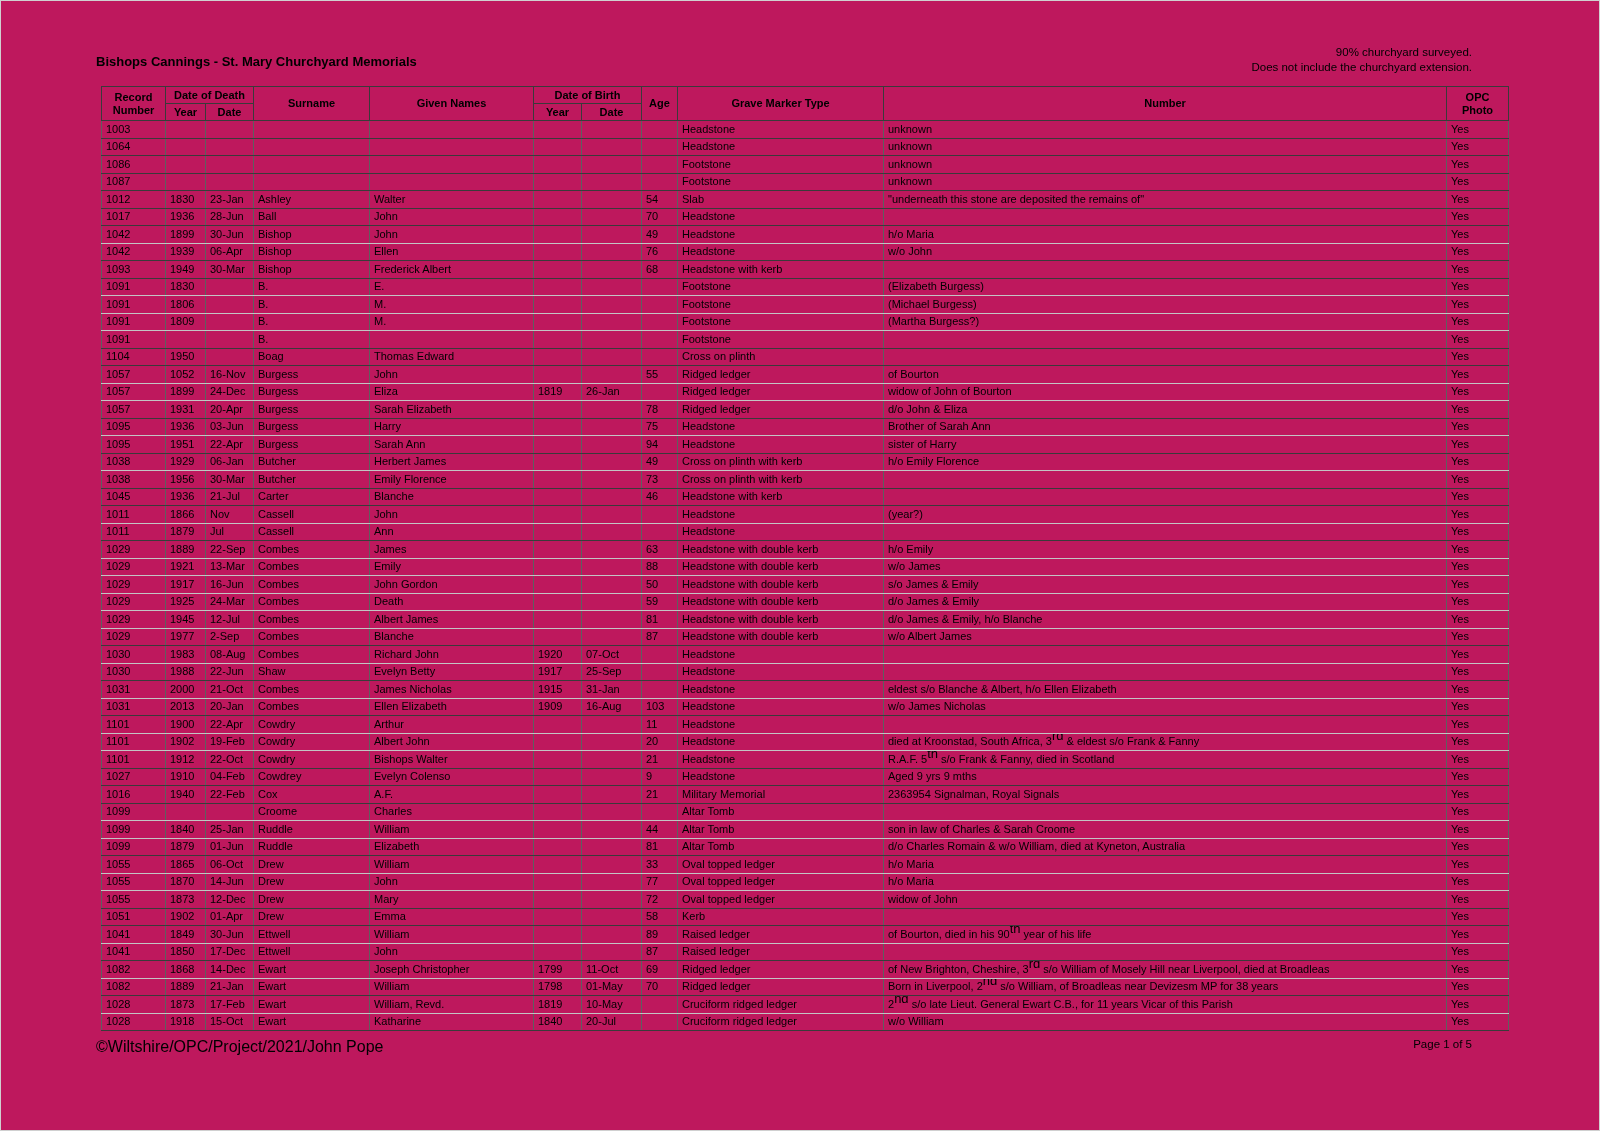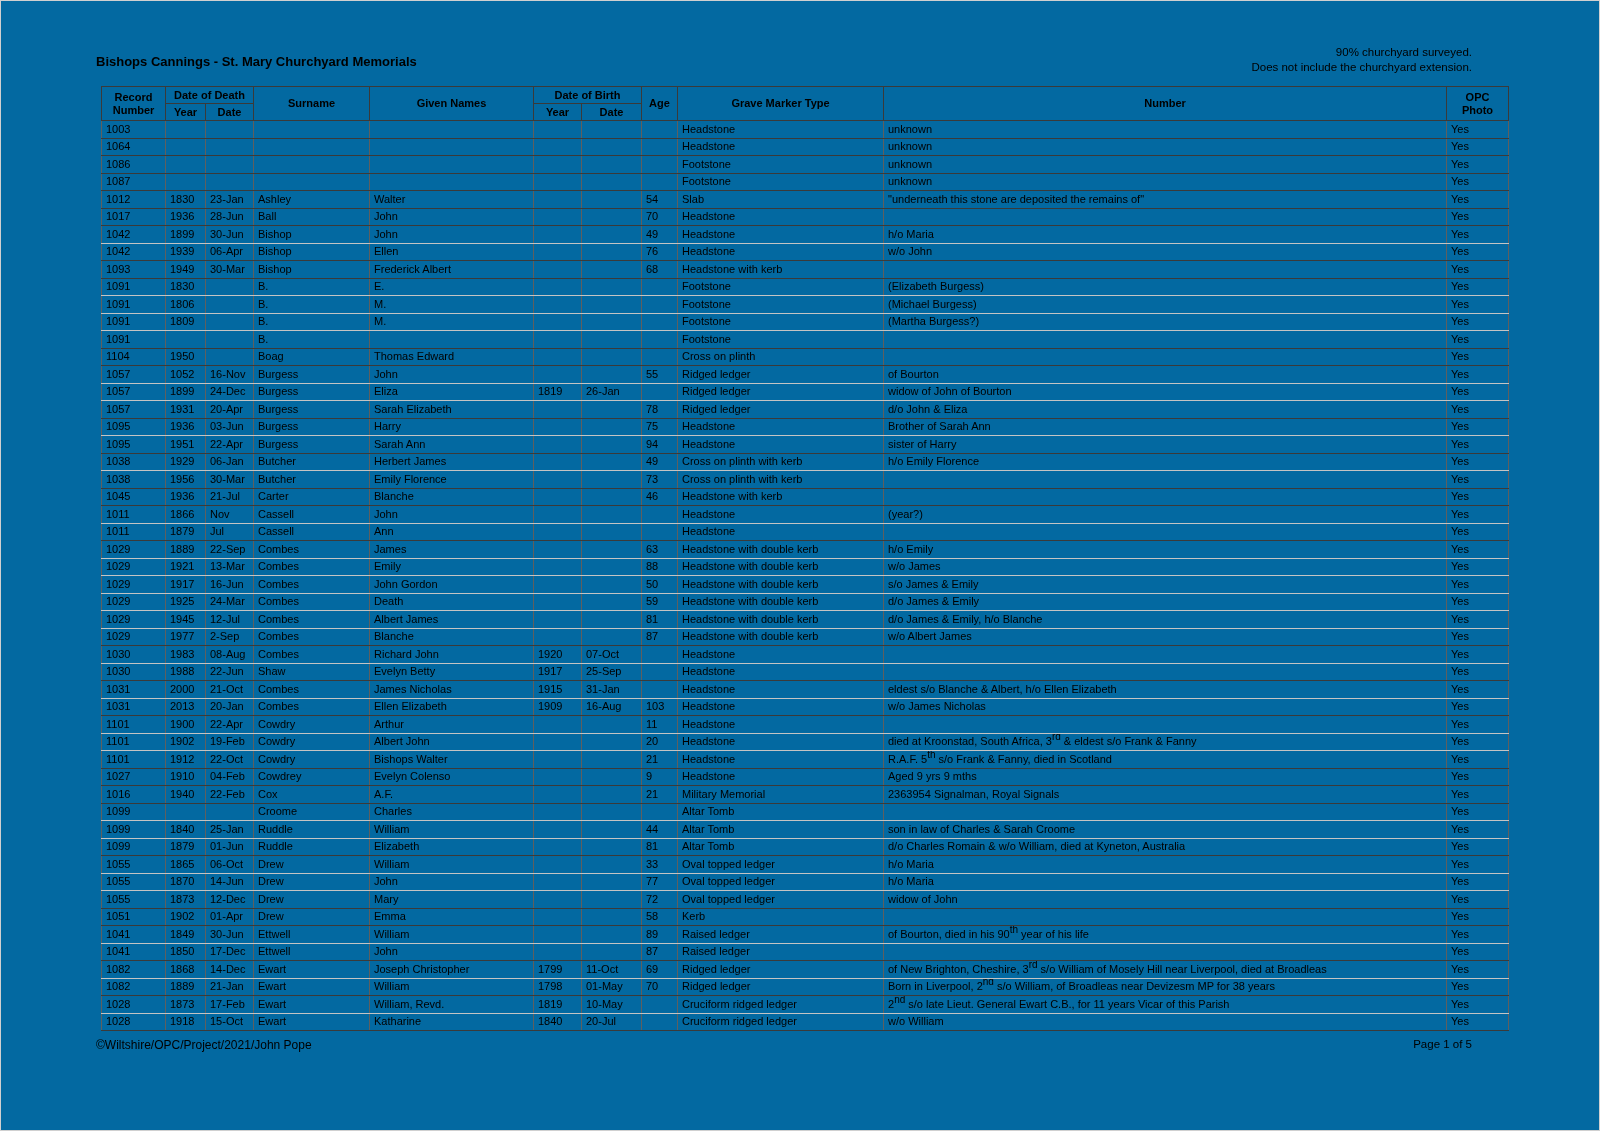--- a/index.html
+++ b/index.html
@@ -1,41 +1,41 @@
 <!DOCTYPE html>
 <html><head>
 <meta charset="utf-8">
 <style>
   html,body{margin:0;padding:0;}
   body{
     width:1600px;height:1131px;position:relative;background:#ffffff;
     font-family:"Liberation Sans","DejaVu Sans",sans-serif;color:#000;
   }
-  .page{position:absolute;inset:0;border:1px solid #d0d0d0;box-sizing:border-box;background:#0369a1;}
+  .page{position:absolute;inset:0;border:1px solid #d0d0d0;box-sizing:border-box;background:#be185d;}
   .title{position:absolute;left:95px;top:53px;font-size:13px;font-weight:bold;}
   .survey-note{position:absolute;right:127px;top:44px;font-size:11.5px;text-align:right;line-height:14.5px;}
   table.memorials{
     position:absolute;left:100px;top:85px;width:1407px;
     border-collapse:collapse;table-layout:fixed;
     font-size:11px;border:1.5px solid #3a3a3a;
   }
   table.memorials th{
     font-size:11px;font-weight:bold;text-align:center;vertical-align:middle;
     border:1px solid #3a3a3a;padding:0;line-height:13px;white-space:pre-line;
   }
   table.memorials thead tr{height:17px;}
   table.memorials td{
     border-left:1px solid #5f5f5f;border-right:1px solid #5f5f5f;
     border-bottom:1px solid #c4c4c4;
     padding:0 2px 0 4px;height:16.5px;line-height:15px;vertical-align:middle;
     white-space:nowrap;overflow:hidden;
   }
   table.memorials tr.group-end td{border-bottom:1px solid #3a3a3a;}
-  td sup{font-size:10px;vertical-align:super;line-height:0;}
-  .footer-left{position:absolute;left:95px;top:1037px;font-size:12px;}
+  td sup{font-size:13px;vertical-align:super;line-height:0;}
+  .footer-left{position:absolute;left:95px;top:1037px;font-size:16px;}
   .footer-right{position:absolute;right:127px;top:1037px;font-size:11.5px;margin-left:24px;}
 </style>
 </head>
 <body>
 
 <div class="page">
 
   <div class="title">Bishops Cannings - St. Mary Churchyard Memorials</div>
 
   <div class="survey-note">

